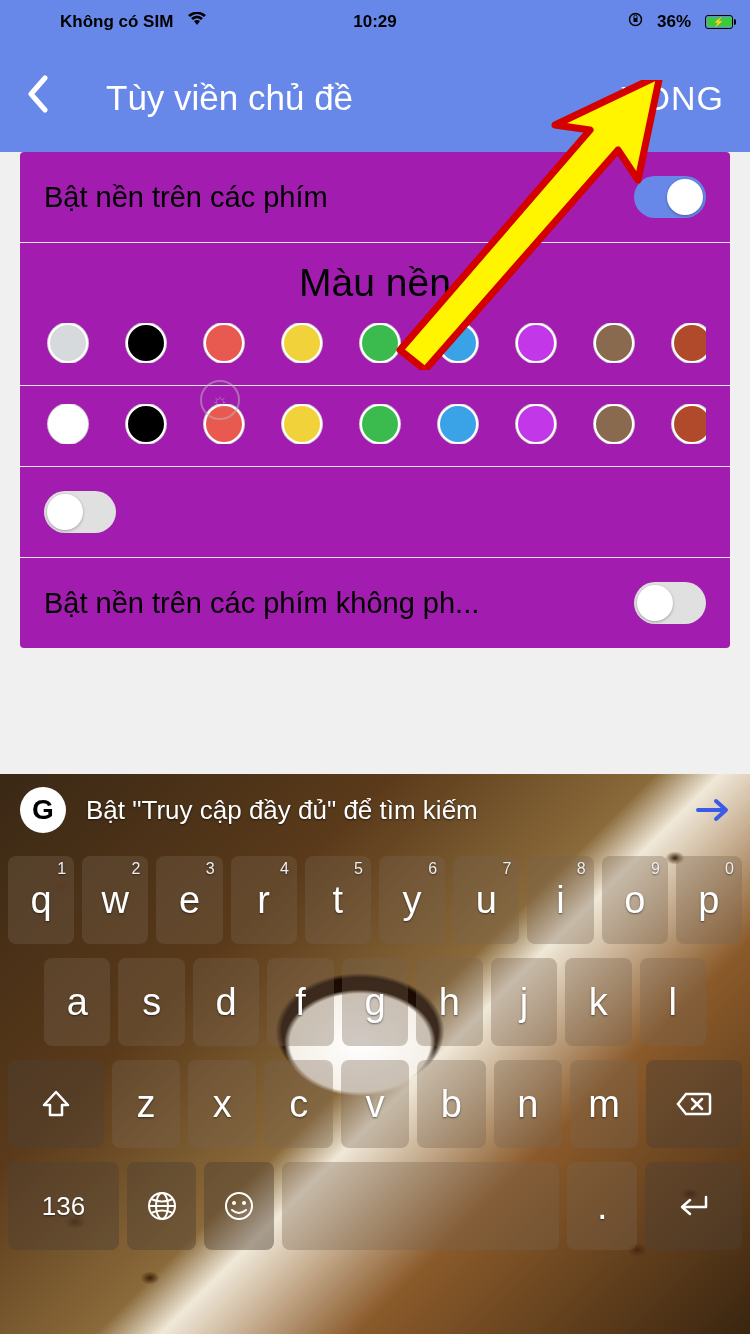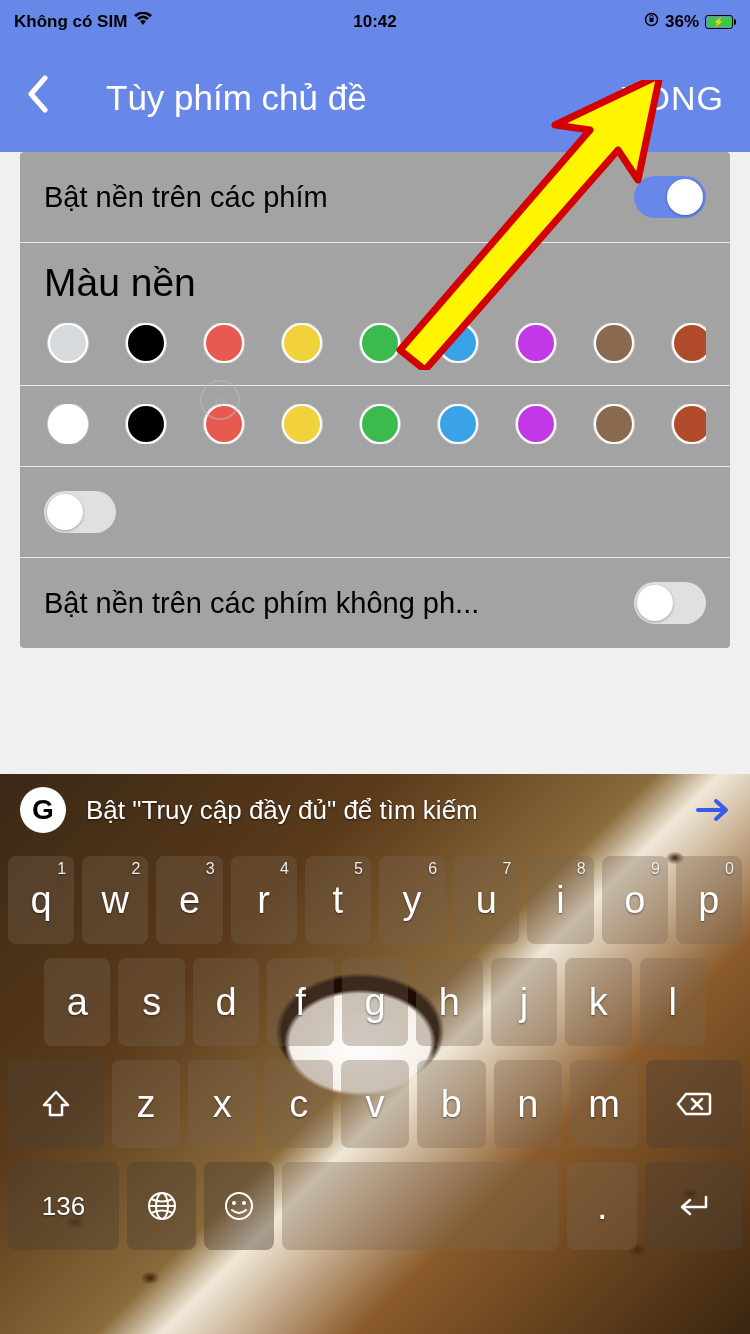--- a/index.html
+++ b/index.html
@@ -1,33 +1,33 @@
 <!DOCTYPE html>
 <html><head>
 <meta charset="utf-8">
 <style>
 * { margin: 0; padding: 0; box-sizing: border-box; font-family: -apple-system, Helvetica, Arial, sans-serif; }
 body { width: 750px; height: 1334px; background: #f0f0f0; position: relative; overflow: hidden; }
 
 .status-bar { height: 44px; background: #6788e8; display: flex; align-items: center; justify-content: space-between; padding: 0 14px; color: #000; font-size: 17px; font-weight: 600; }
-.status-left, .status-right { display: flex; align-items: center; gap: 6px; }
+.status-left, .status-right { display: flex; align-items: center; gap: 14px; margin-left: 46px; }
 .status-center { position: absolute; left: 50%; transform: translateX(-50%); }
 .wifi-icon, .lock-icon { display: inline-block; }
 .battery { display: inline-flex; align-items: center; }
 .battery-body { width: 28px; height: 14px; border: 1.5px solid #000; border-radius: 3px; position: relative; display: inline-block; }
 .battery-fill { position: absolute; left: 1px; top: 1px; bottom: 1px; width: 95%; background: #3cc93c; border-radius: 1px; }
 .battery-tip { width: 2px; height: 6px; background: #000; border-radius: 0 2px 2px 0; margin-left: 1px; }
 .bolt { position: absolute; left: 50%; top: 50%; transform: translate(-50%,-50%); font-size: 9px; color: #000; }
 
 .nav-bar { height: 108px; background: #6788e8; display: flex; align-items: center; padding: 0 26px; position: relative; }
 .back-chevron { color: #fff; font-size: 40px; font-weight: 300; }
 .nav-title { color: #fff; font-size: 35px; margin-left: 58px; font-weight: 400; }
 .done-btn { position: absolute; right: 26px; color: #fff; font-size: 34px; font-weight: 400; letter-spacing: 1px; }
 
-.settings-panel { margin: 0 20px 14px 20px; background: #a3a3a3; border-radius: 4px; overflow: hidden; }
+.settings-panel { margin: 0 20px 14px 20px; background: #a21caf; border-radius: 4px; overflow: hidden; text-align: center; }
 .setting-row { padding: 24px 24px; border-bottom: 1px solid #e8e8e8; display: flex; align-items: center; justify-content: space-between; }
 .setting-row:last-child { border-bottom: none; }
 .setting-label { font-size: 29px; color: #000; }
 .color-section { padding: 18px 24px 22px 24px; border-bottom: 1px solid #e8e8e8; }
 .color-label { font-size: 39px; color: #000; margin-bottom: 18px; }
 .color-swatches { display: flex; gap: 38px; overflow: hidden; padding-left: 4px; }
 .swatch-wrap { position: relative; flex-shrink: 0; }
 .swatch { width: 40px; height: 40px; border-radius: 50%; border: 2px solid #fff; box-shadow: 0 0 0 1px #ccc; }
 .swatch.selected-marker::after { content: ''; position: absolute; left: 6px; right: 6px; bottom: -12px; border-bottom: 2px dotted #888; }
 
@@ -69,21 +69,21 @@
 
 <div class="status-bar">
   <div class="status-left">
     <span>Không có SIM</span>
     <span class="wifi-icon">
       <svg width="20" height="15" viewBox="0 0 20 15">
           <path d="M10 13 L7 9 Q10 7 13 9 Z M4 6 Q10 1 16 6 L14 8 Q10 4.5 6 8 Z M1 3 Q10 -4 19 3 L17 5 Q10 -1 3 5 Z" fill="#000"></path>
         </svg>
     </span>
   </div>
-  <div class="status-center">10:42</div>
+  <div class="status-center">10:29</div>
   <div class="status-right">
     <span class="lock-icon">
       <svg width="15" height="15" viewBox="0 0 15 15">
           <circle cx="7.5" cy="7.5" r="6" fill="none" stroke="#000" stroke-width="1.5"></circle>
           <rect x="5.5" y="6" width="4" height="4" fill="#000"></rect>
           <path d="M6 6 V4.5 Q6 3 7.5 3 Q9 3 9 4.5 V6" fill="none" stroke="#000" stroke-width="1"></path>
         </svg>
     </span>
     <span>36%</span>
     <span class="battery">
@@ -95,21 +95,21 @@
     </span>
   </div>
 </div>
 
 <div class="nav-bar">
   <span class="back-chevron">
     <svg width="22" height="38" viewBox="0 0 22 38">
         <path d="M19 3 L5 19 L19 35" stroke="#fff" stroke-width="5" fill="none" stroke-linecap="round" stroke-linejoin="round"></path>
       </svg>
   </span>
-  <span class="nav-title">Tùy phím chủ đề</span>
+  <span class="nav-title">Tùy viền chủ đề</span>
   <span class="done-btn">XONG</span>
 </div>
 
 <div class="settings-panel">
   <div class="setting-row">
     <span class="setting-label">Bật nền trên các phím</span>
     <div class="toggle on">
         <div class="toggle-knob"></div>
       </div>
   </div>

